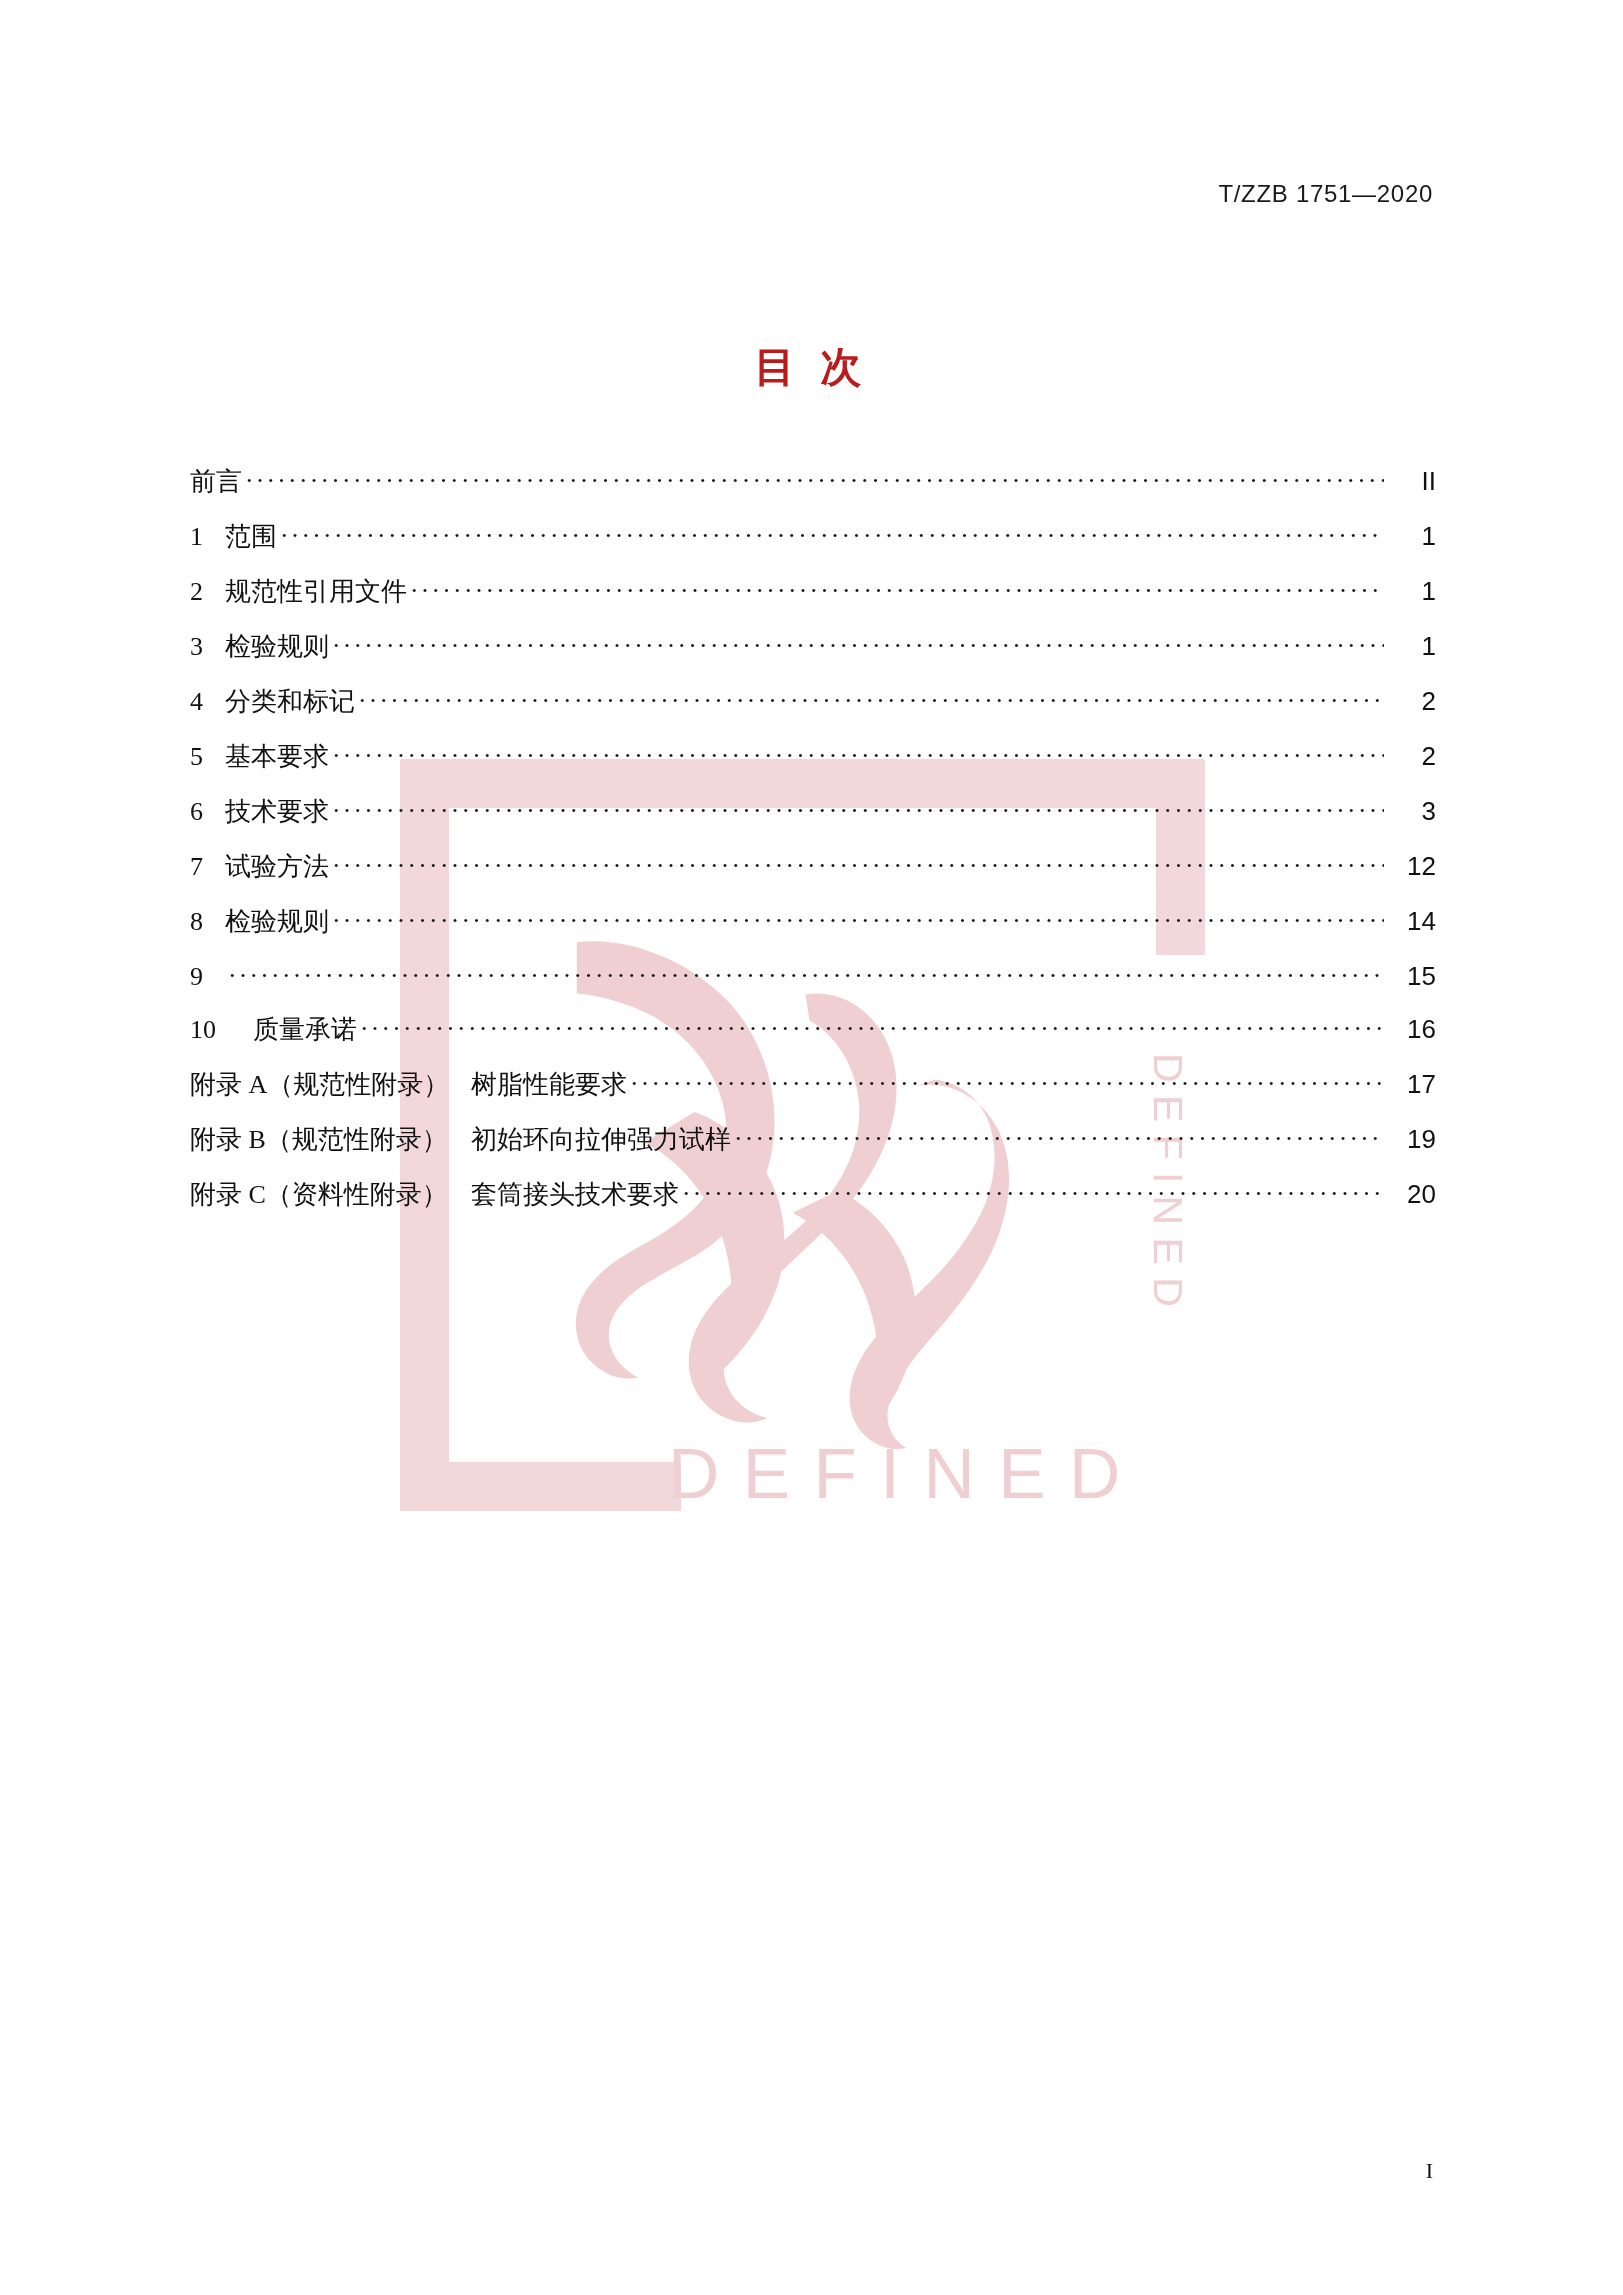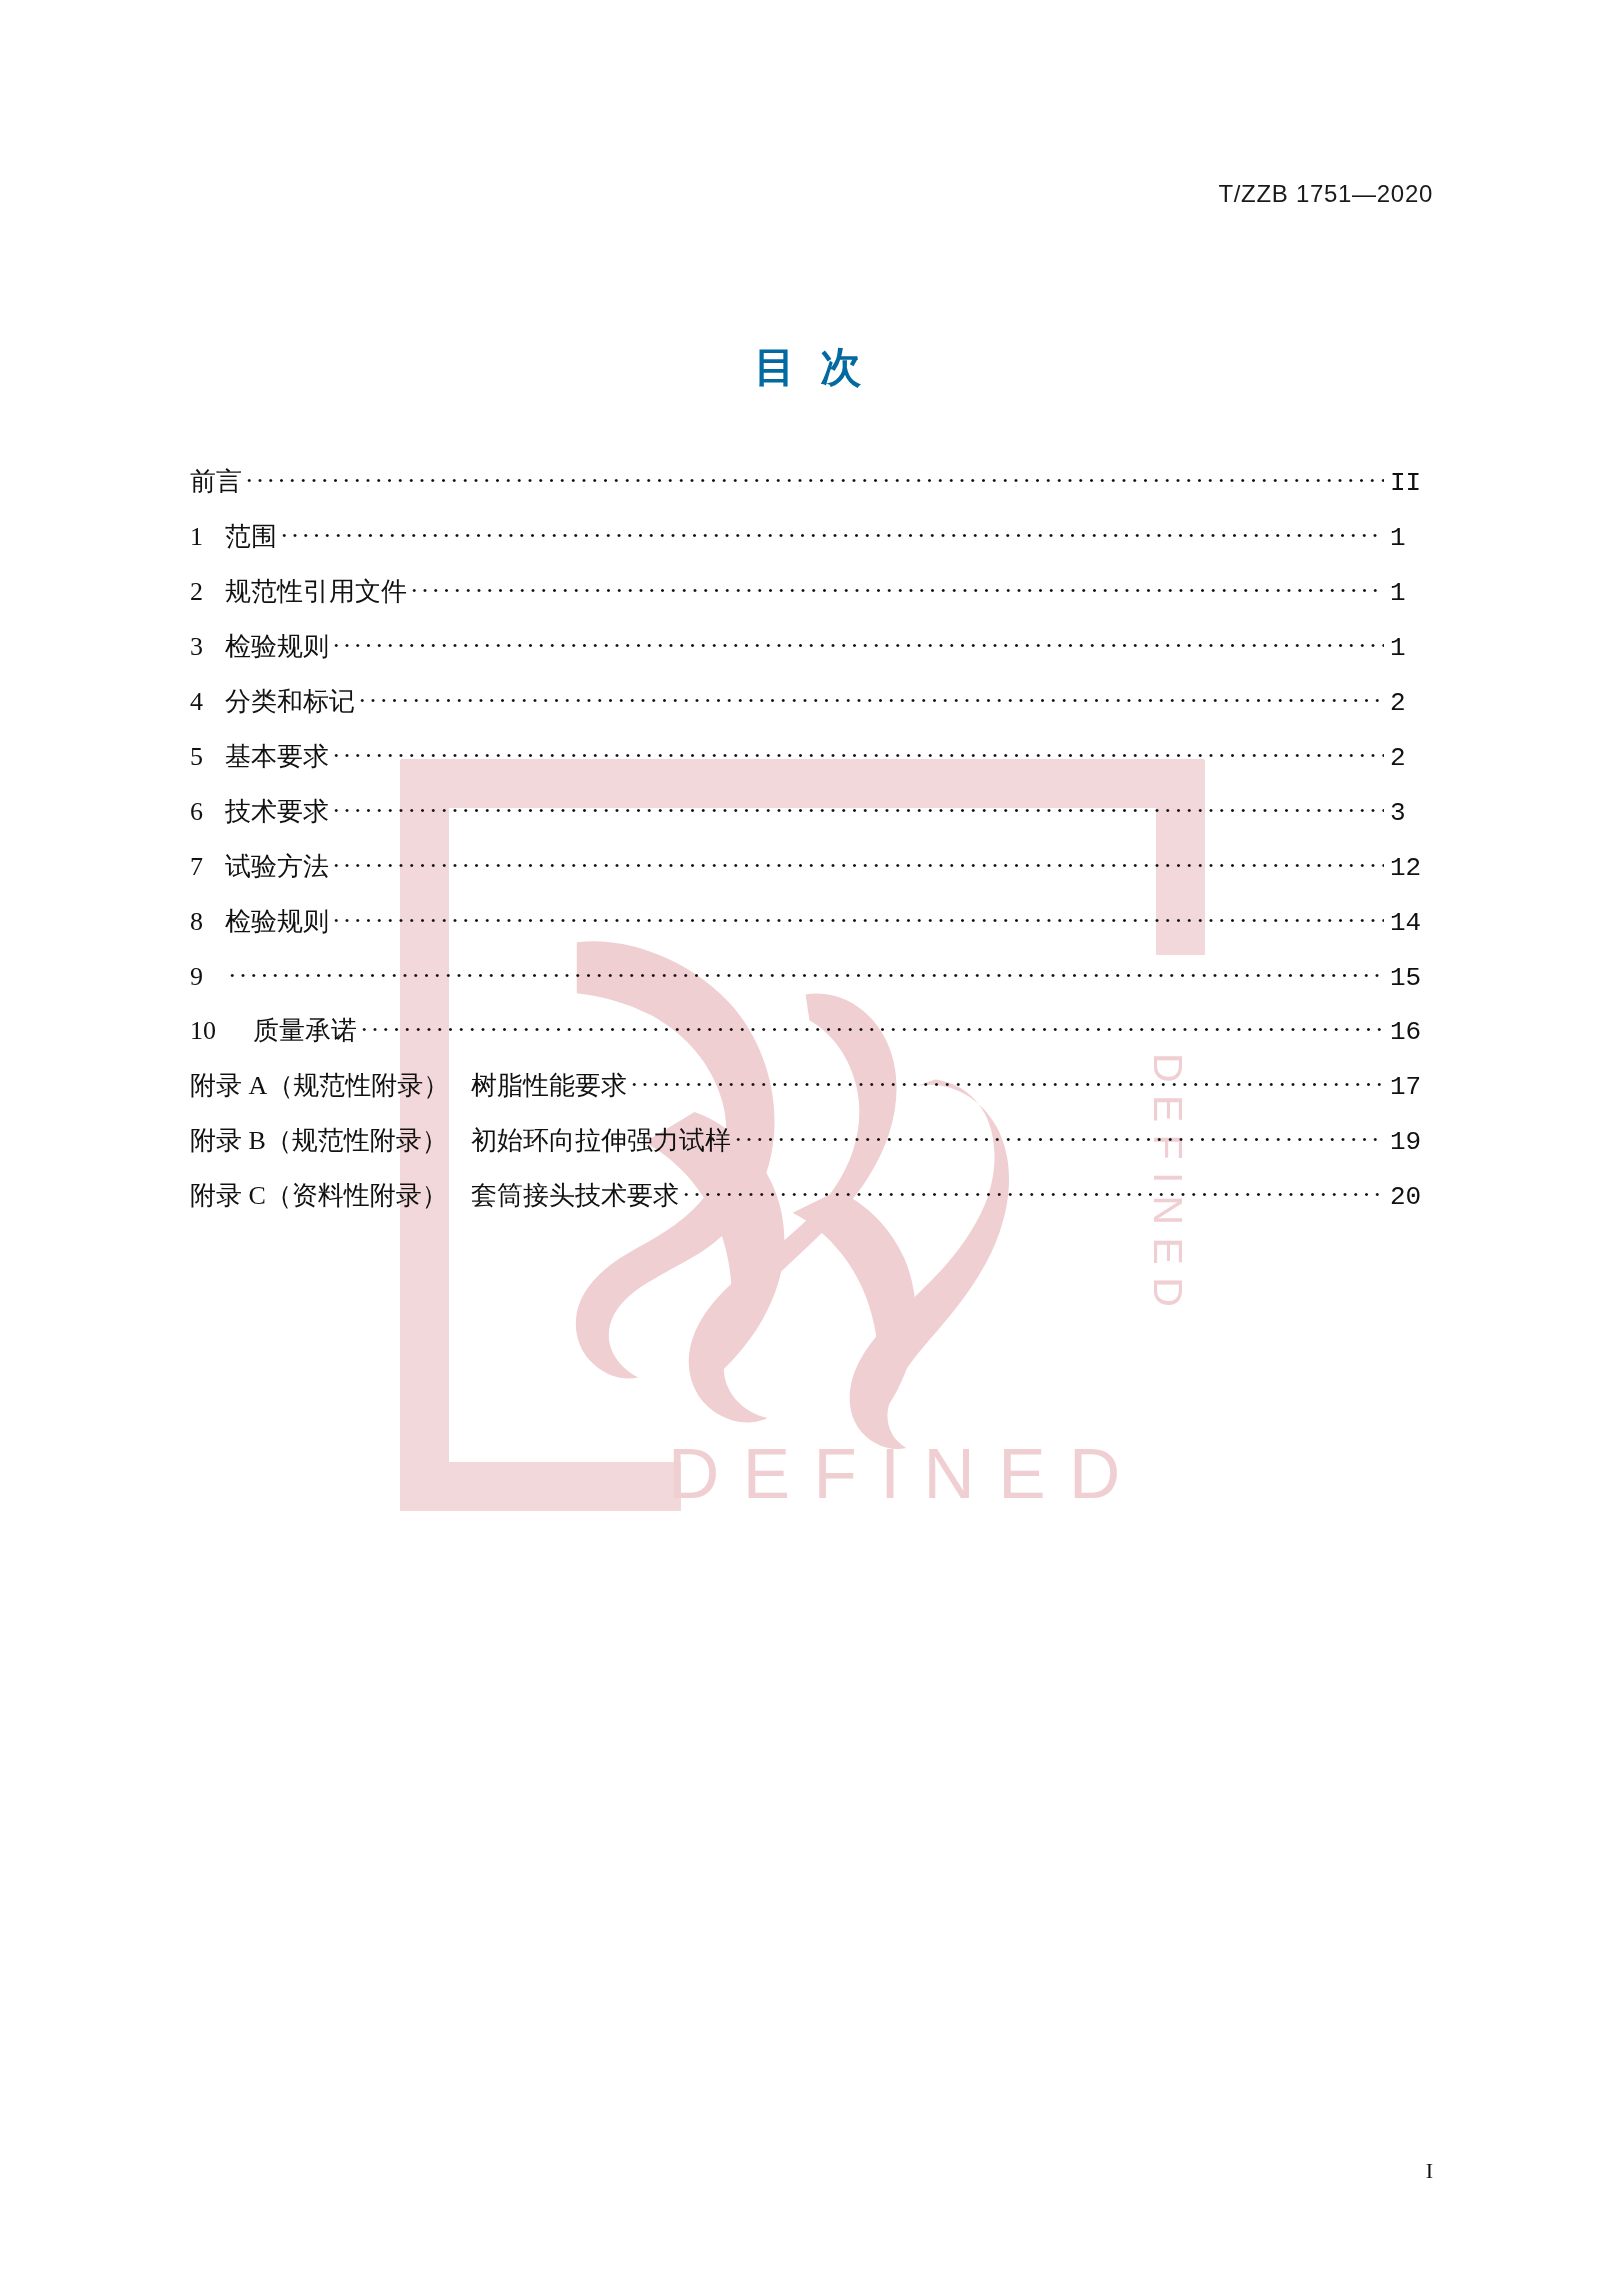--- a/index.html
+++ b/index.html
@@ -32,21 +32,21 @@
   .toc-title {
     position: absolute;
     top: 340px;
     left: 0;
     width: 1623px;
     text-align: center;
     font-family: "Liberation Serif", serif;
     font-size: 41px;
     font-weight: bold;
     letter-spacing: 0.18em;
-    color: #0369a1;
+    color: #b91c1c;
   }
 
   
   .watermark {
     position: absolute;
     left: 393px;
     top: 746px;
     width: 818px;
     height: 772px;
     pointer-events: none;
@@ -159,22 +159,22 @@
     left: 0;
     bottom: 1.3px;
     letter-spacing: 4.3px;
     font-size: 26px;
     color: #111;
     white-space: nowrap;
   }
   .toc-page {
     flex: 0 0 auto;
     width: 46px;
-    text-align: left;
-    font-family: Liberation Mono, monospace;
+    text-align: right;
+    font-family: Liberation Sans, sans-serif;
   }
 
   
   .page-number {
     position: absolute;
     bottom: 111px;
     right: 190px;
     font-family: "Liberation Serif", serif;
     font-size: 22px;
     color: #111111;

